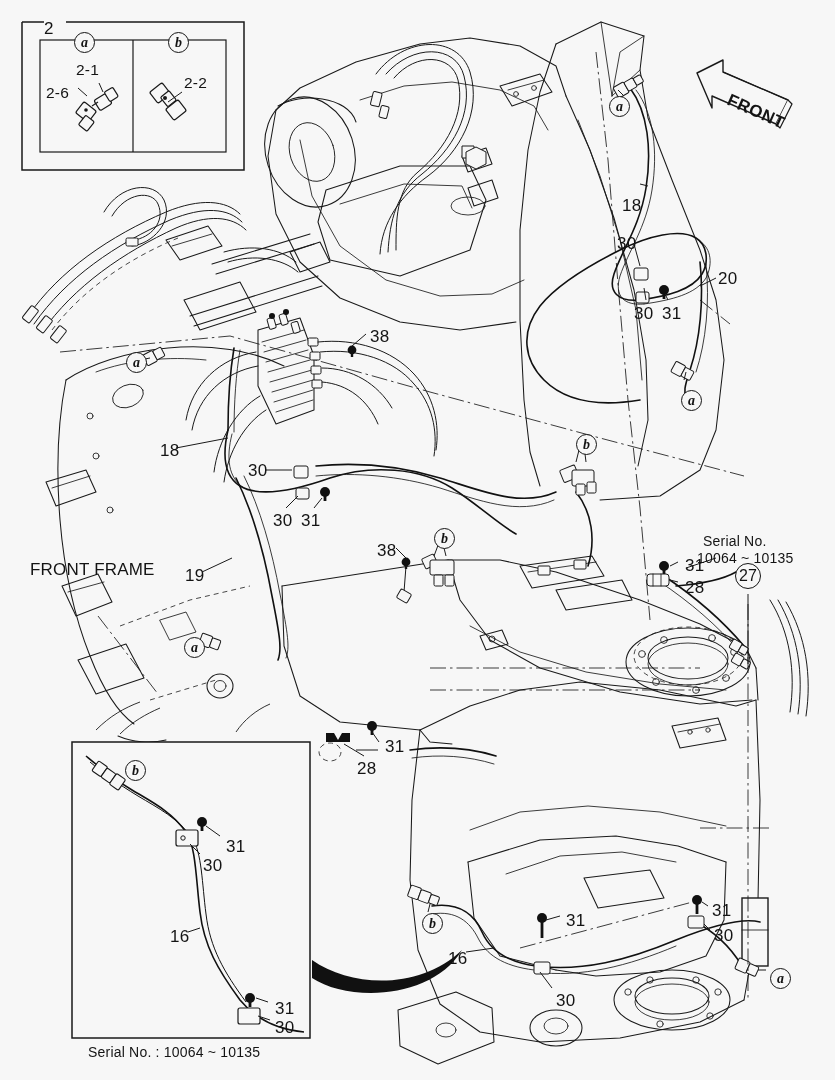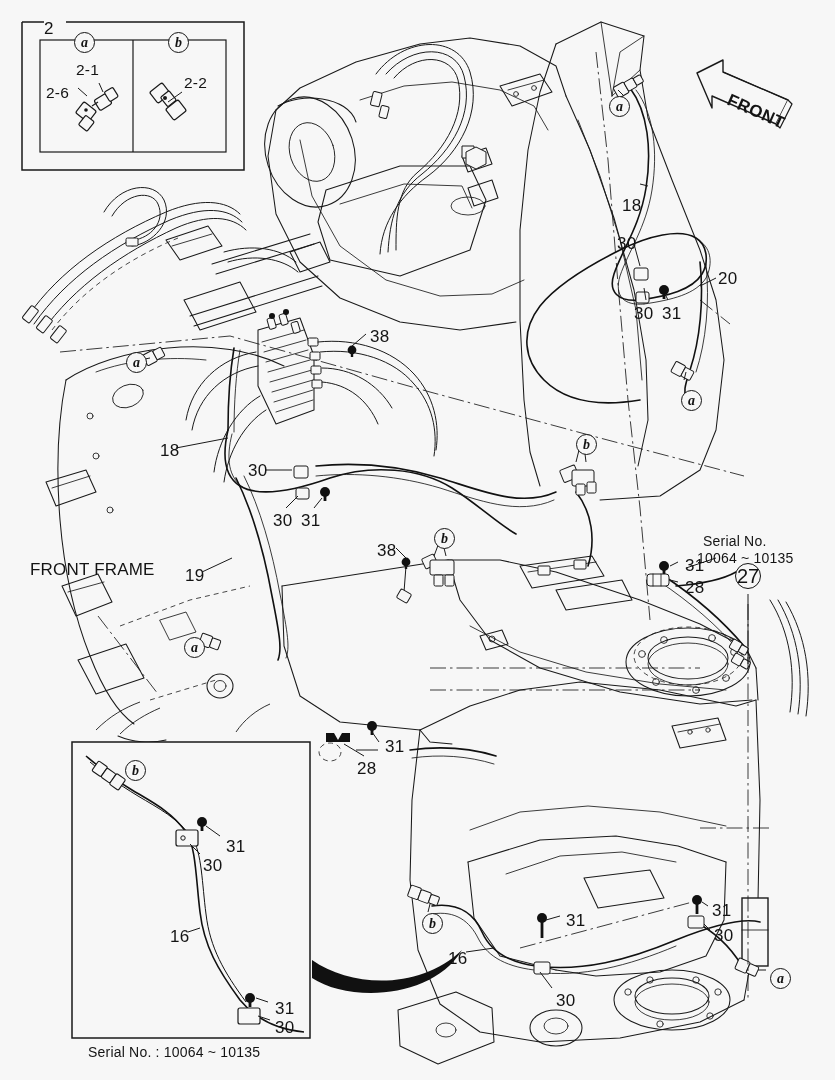--- a/index.html
+++ b/index.html
@@ -34,21 +34,21 @@
     font-size:14px;
     font-style:italic;
     font-weight:700;
     color:#141414;
     display:flex;align-items:center;justify-content:center;
     box-sizing:border-box;
   }
   .circ.num{
     width:26px;height:26px;
     font-family:"Liberation Sans", sans-serif;
-    font-style:normal;font-weight:400;font-size:20px;
+    font-style:normal;font-weight:400;font-size:16px;
   }
 </style>
 </head>
 <body>
 
 <div id="sheet">
 
   <svg class="layer" viewBox="0 0 835 1080">
     <defs>
       <style>

